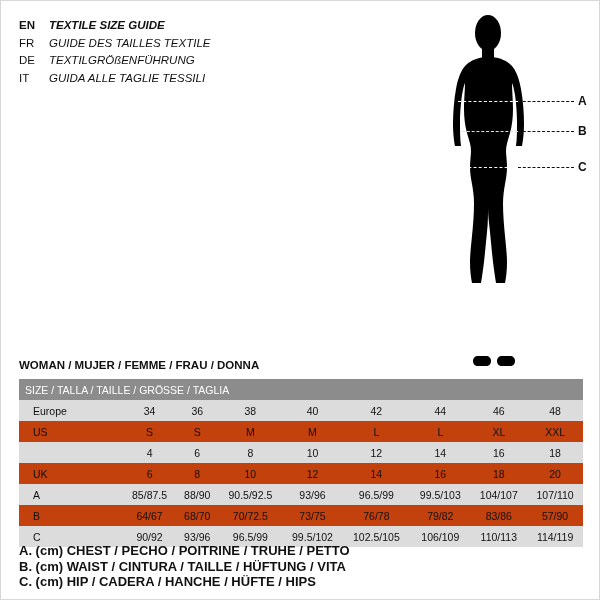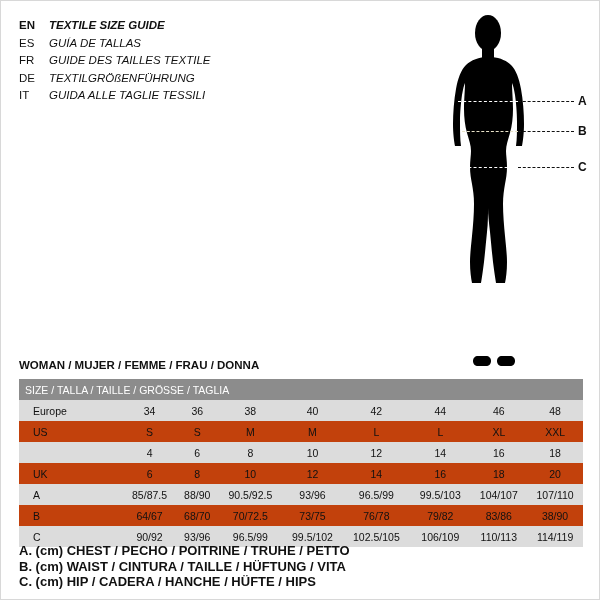--- a/index.html
+++ b/index.html
@@ -137,24 +137,20 @@
 </style>
 </head>
 <body>
 
 <div class="page">
 
   <div class="lang-block">
     <div class="lang-row first">
       <span class="lang-code">EN</span>
       <span class="lang-text">TEXTILE SIZE GUIDE</span>
-    </div>
-    <div class="lang-row">
-      <span class="lang-code">ES</span>
-      <span class="lang-text">GUÍA DE TALLAS</span>
     </div>
     <div class="lang-row">
       <span class="lang-code">FR</span>
       <span class="lang-text">GUIDE DES TAILLES TEXTILE</span>
     </div>
     <div class="lang-row">
       <span class="lang-code">DE</span>
       <span class="lang-text">TEXTILGRÖßENFÜHRUNG</span>
     </div>
     <div class="lang-row">
@@ -297,21 +293,21 @@
       </tr>
       <tr class="plain">
         <td class="rowhead">B</td>
         <td>64/67</td>
         <td>68/70</td>
         <td>70/72.5</td>
         <td>73/75</td>
         <td>76/78</td>
         <td>79/82</td>
         <td>83/86</td>
-        <td>38/90</td>
+        <td>57/90</td>
       </tr>
       <tr class="shade">
         <td class="rowhead">C</td>
         <td>90/92</td>
         <td>93/96</td>
         <td>96.5/99</td>
         <td>99.5/102</td>
         <td>102.5/105</td>
         <td>106/109</td>
         <td>110/113</td>

